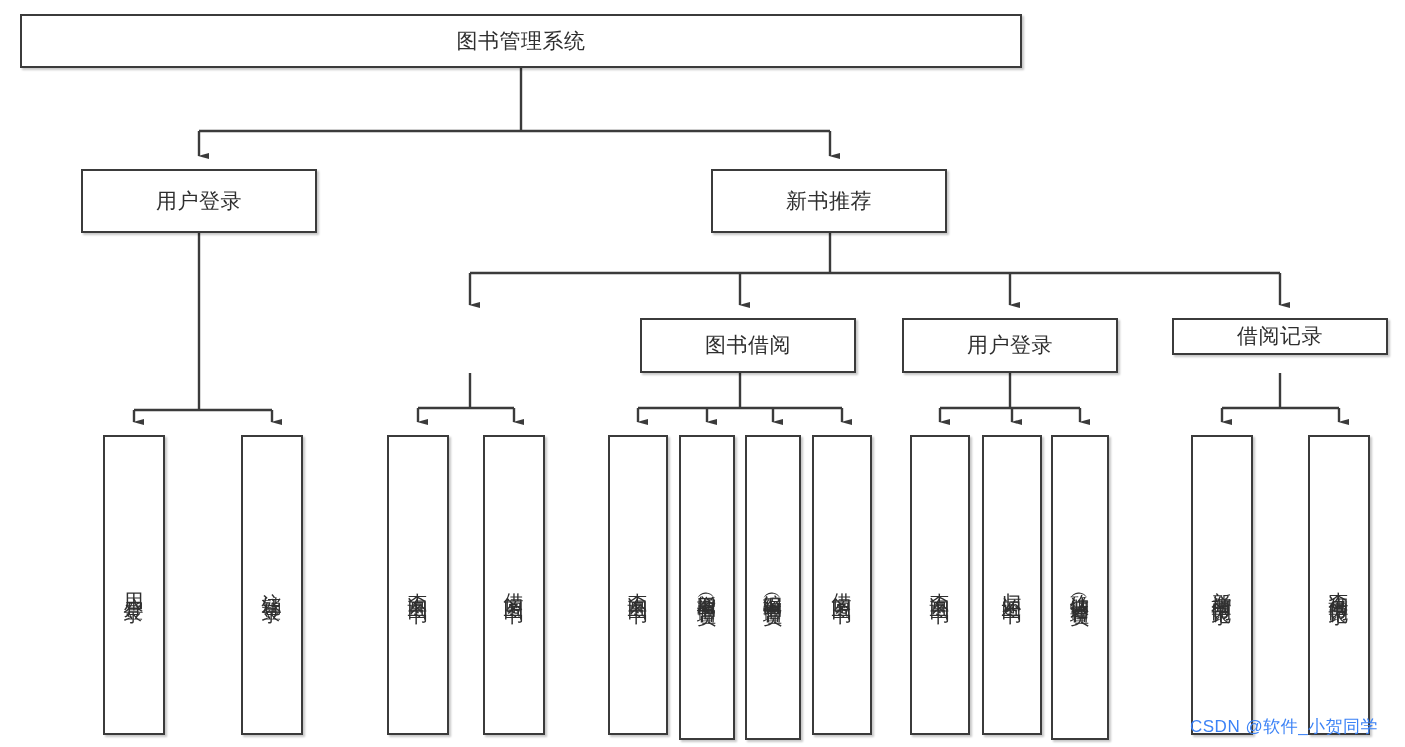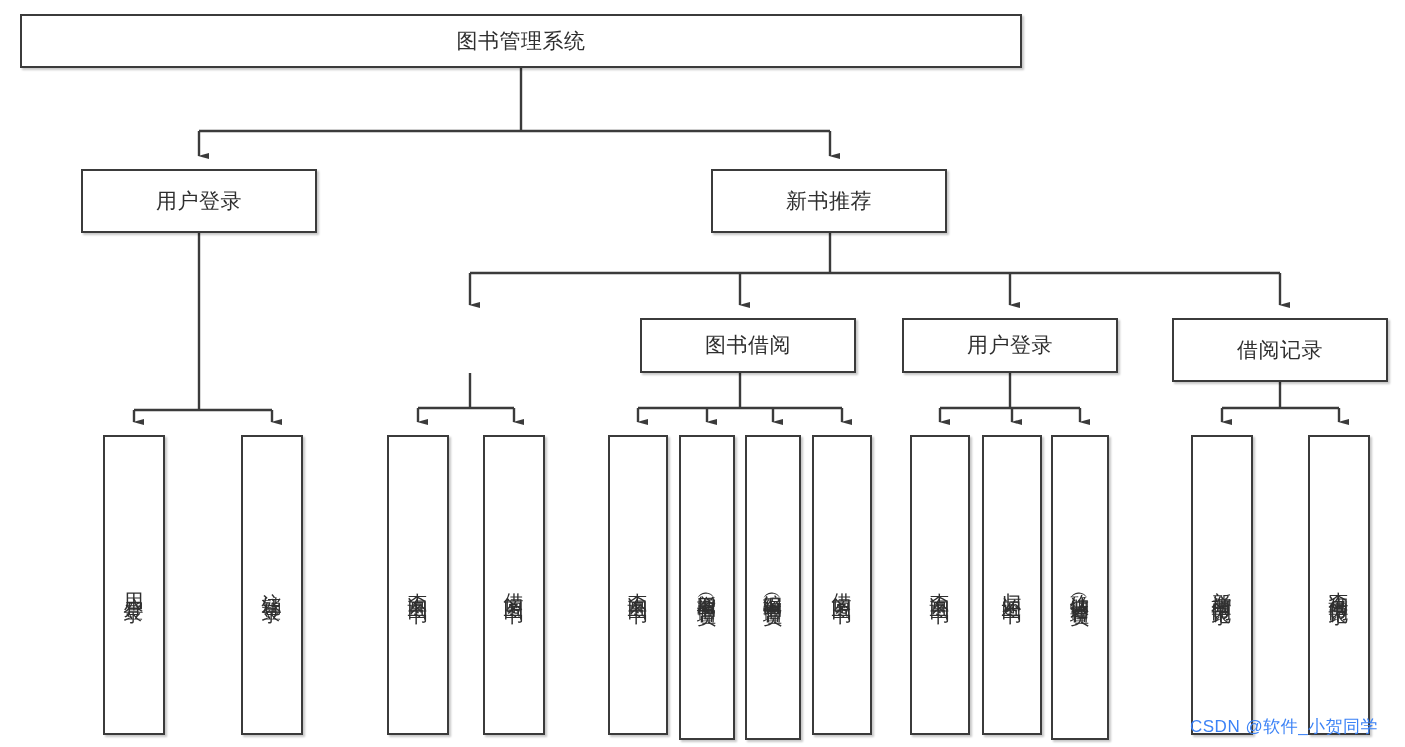--- a/index.html
+++ b/index.html
@@ -131,21 +131,21 @@
   <div class="node" style="left:711px; top:169px; width:236px; height:64px;">
     <span class="label">新书推荐</span>
   </div>
 
   <div class="node" style="left:632px; top:318px; width:216px; height:55px;margin-left:8px;">
     <span class="label">图书借阅</span>
   </div>
   <div class="node" style="left:902px; top:318px; width:216px; height:55px;">
     <span class="label">用户登录</span>
   </div>
-  <div class="node" style="left:1172px; top:318px; width:216px; height:64px;">
+  <div class="node" style="left:1172px; top:318px; width:216px; height:37px;">
     <span class="label">借阅记录</span>
   </div>
 
   <div class="node vertical" style="left:103px; top:435px; width:62px; height:300px;">
     <span class="label">用户登录</span>
   </div>
   <div class="node vertical" style="left:241px; top:435px; width:62px; height:300px;">
     <span class="label">注销登录</span>
   </div>
 

